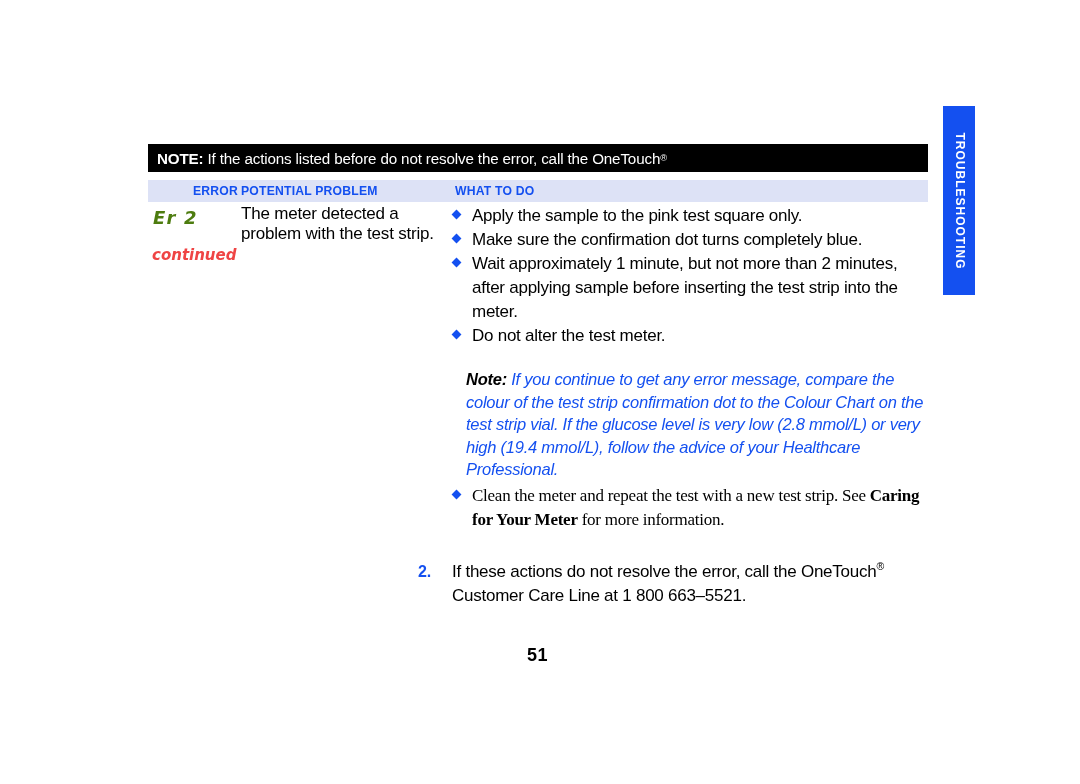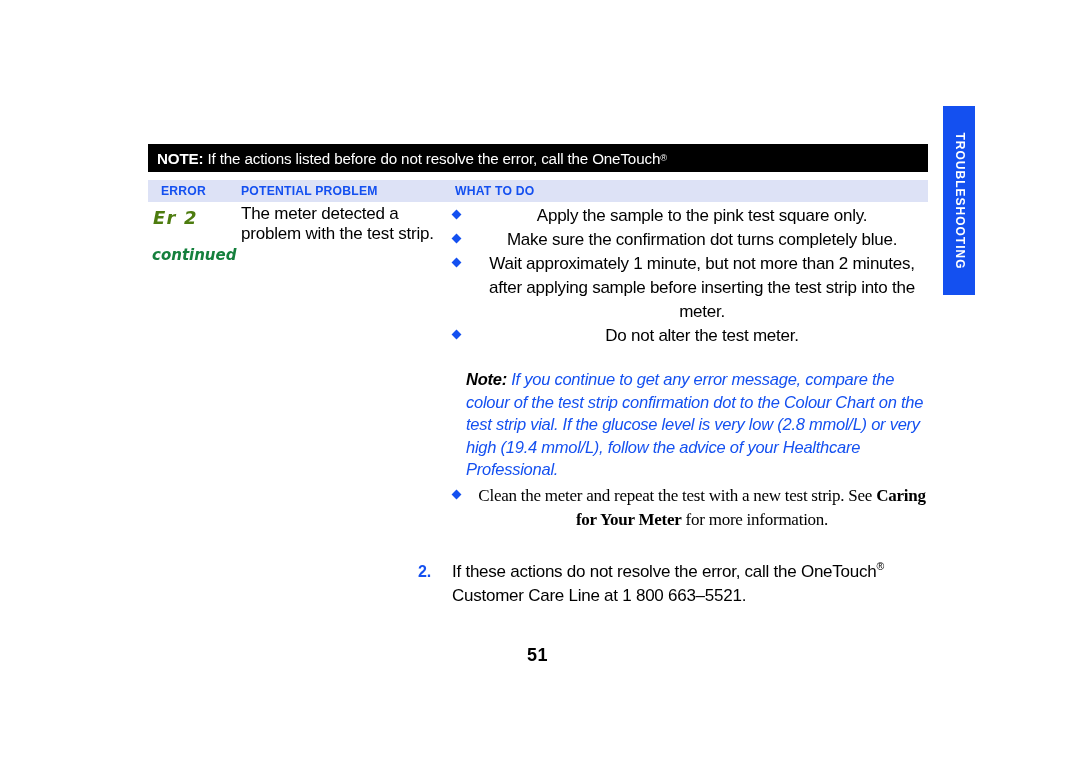--- a/index.html
+++ b/index.html
@@ -53,21 +53,21 @@
     background: #dde2f6;
   }
   .col-head .ch {
     position: absolute;
     top: 4px;
     color: #1450f0;
     font-weight: bold;
     font-size: 12.2px;
     letter-spacing: 0.2px;
   }
-  .ch-error { left: 1px; padding-left: 12px; }
+  .ch-error { left: 33px; padding-left: 12px; }
   .ch-problem { left: 93px; }
   .ch-what { left: 307px; }
 
   
   .err-code {
     position: absolute;
     left: 153px;
     top: 207px;
     width: 80px;
     font-family: "DejaVu Sans", sans-serif;
@@ -79,21 +79,21 @@
   }
   .err-continued {
     position: absolute;
     left: 152px;
     top: 246px;
     width: 90px;
     font-family: "DejaVu Sans", sans-serif;
     font-weight: bold;
     font-style: italic;
     font-size: 15px;
-    color: #15803d;
+    color: #ef4444;
   }
 
   
   .problem-col {
     position: absolute;
     left: 241px;
     top: 204px;
     width: 200px;
     font-size: 17px;
     line-height: 20px;
@@ -107,21 +107,20 @@
     top: 204px;
     width: 480px;
     font-size: 17px;
     line-height: 24px;
     letter-spacing: -0.25px;
   }
   .bullet-row {
     position: relative;
     padding-left: 20px;
     margin-bottom: 0px;
-    text-align: center;
   }
   .bullet-row .dia {
     position: absolute;
     left: 1px;
     top: 7px;
     width: 7px;
     height: 7px;
     background: #1450f0;
     transform: rotate(45deg);
   }

